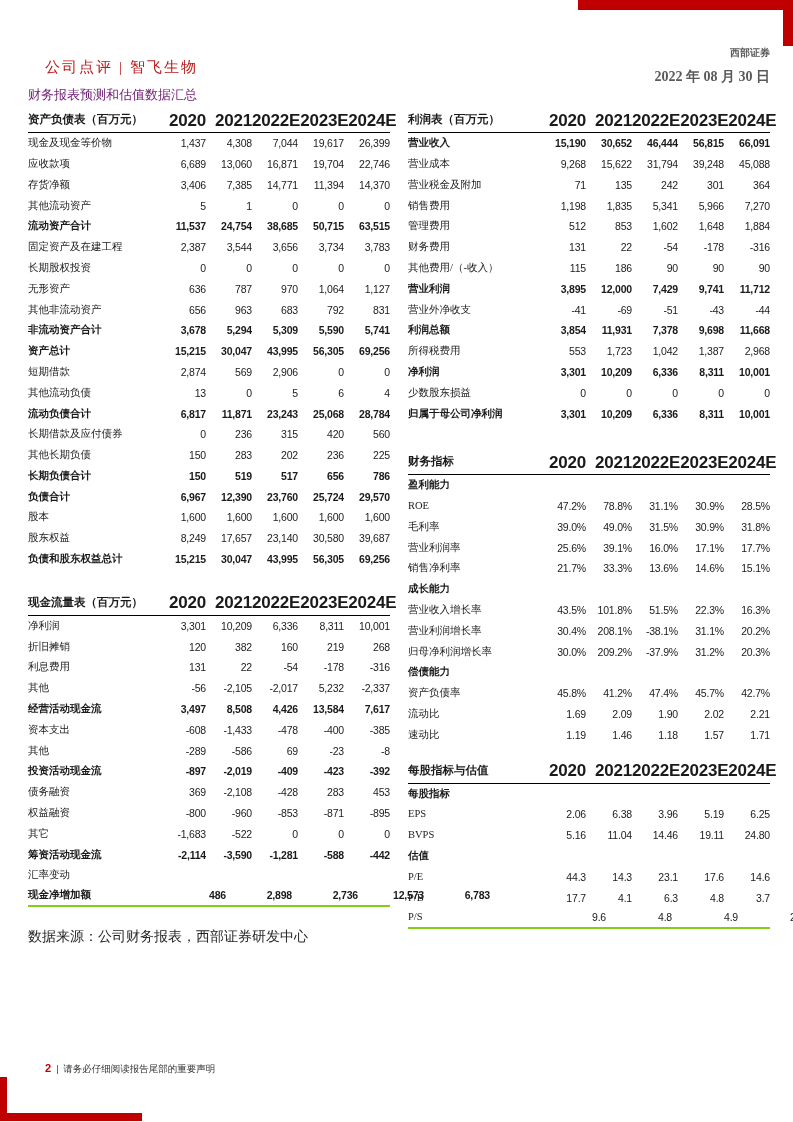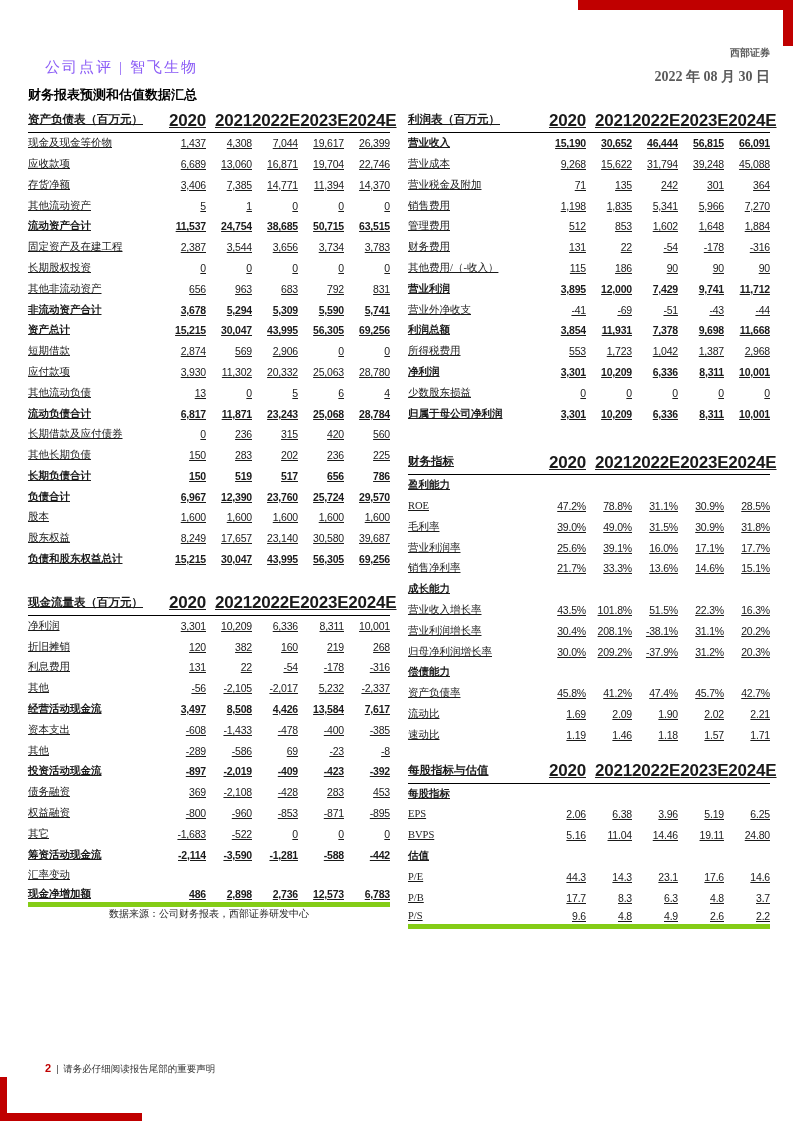--- a/index.html
+++ b/index.html
@@ -9,50 +9,50 @@
     background:#ffffff; overflow:hidden; color:#1a1a1a;
   }
   
   .corner { position:absolute; background:#c00000; }
   .tr-h { left:578px; top:0; width:215px; height:10px; }
   .tr-v { left:783px; top:0; width:10px; height:46px; }
   .bl-v { left:0; top:1077px; width:7px; height:44px; }
   .bl-h { left:0; top:1113px; width:142px; height:8px; }
 
   
-  .doc-head { position:absolute; left:45px; top:58px; font-size:15px; color:#8b5cf6; letter-spacing:2px; }
+  .doc-head { position:absolute; left:45px; top:58px; font-size:15px; color:#b91c1c; letter-spacing:2px; }
   .doc-head .sep { margin:0 6px; }
   .brand-box { position:absolute; right:23px; top:46px; text-align:right; color:#595959; font-weight:bold; }
   .brand-box .brand { font-size:10px; }
   .brand-box .date { font-size:14px; margin-top:8px; }
 
-  .sec-title { position:absolute; left:28px; top:86px; font-size:13px; font-weight:bold; color:#000000; }
+  .sec-title { position:absolute; left:28px; top:86px; font-size:13px; font-weight:normal; color:#701a75; }
 
   
   .col { position:absolute; top:108px; width:362px; }
   .col-left { left:28px; }
   .col-right { left:408px; }
 
-  .tbl { width:362px; font-size:11px;text-decoration:underline; }
+  .tbl { width:362px; font-size:11px; }
   .tr { display:flex; align-items:center; height:20.8px; }
   .tr .td { line-height:1; }
   .td.label { flex:0 0 132px; text-align:left; font-size:10.5px; }
   .td.num { flex:0 0 46px; text-align:right; font-family:"Liberation Sans", sans-serif; font-size:10.5px; letter-spacing:-0.2px; }
   .tr.head { height:25px; border-bottom:1.6px solid #000; }
   .tr.head .td { font-weight:bold; }
   .tr.head .label { font-size:11.5px; }
   .tr.head .num { font-size:17px; }
   .tr.b .td { font-weight:bold; }
-  .tbl.endline .tr:last-child { border-bottom:5px solid #84cc16; }
+  .tbl.endline .tr:last-child { border-bottom:2px solid #84cc16;gap:20px; }
 
   .gap-l { height:21px; }
   .gap-r1 { height:26px; }
   .gap-r2 { height:13px; }
 
-  .source-note { margin-top:0; font-size:10px; color:#262626;text-align:center; }
+  .source-note { margin-top:21px; font-size:14px; color:#262626; }
 
   .page-foot { position:absolute; left:45px; top:1062px; font-size:10px; color:#333; }
   .page-foot .pn { color:#c00000; font-weight:bold; font-family:"Liberation Sans", sans-serif; font-size:11px; }
   .page-foot .sep { margin:0 5px; color:#333; font-weight:bold; }
   .page-foot .disc { font-size:9.5px; }
 </style>
 </head>
 <body>
 
 <div class="page">
@@ -132,20 +132,28 @@
         </div>
         <div class="tr">
           <div class="td label">长期股权投资</div>
           <div class="td num">0</div>
           <div class="td num">0</div>
           <div class="td num">0</div>
           <div class="td num">0</div>
           <div class="td num">0</div>
         </div>
         <div class="tr">
+          <div class="td label">无形资产</div>
+          <div class="td num">636</div>
+          <div class="td num">787</div>
+          <div class="td num">970</div>
+          <div class="td num">1,064</div>
+          <div class="td num">1,127</div>
+        </div>
+        <div class="tr">
           <div class="td label">其他非流动资产</div>
           <div class="td num">656</div>
           <div class="td num">963</div>
           <div class="td num">683</div>
           <div class="td num">792</div>
           <div class="td num">831</div>
         </div>
         <div class="tr b">
           <div class="td label">非流动资产合计</div>
           <div class="td num">3,678</div>
@@ -162,28 +170,20 @@
           <div class="td num">56,305</div>
           <div class="td num">69,256</div>
         </div>
         <div class="tr">
           <div class="td label">短期借款</div>
           <div class="td num">2,874</div>
           <div class="td num">569</div>
           <div class="td num">2,906</div>
           <div class="td num">0</div>
           <div class="td num">0</div>
-        </div>
-        <div class="tr">
-          <div class="td label">应付款项</div>
-          <div class="td num">3,930</div>
-          <div class="td num">11,302</div>
-          <div class="td num">20,332</div>
-          <div class="td num">25,063</div>
-          <div class="td num">28,780</div>
         </div>
         <div class="tr">
           <div class="td label">其他流动负债</div>
           <div class="td num">13</div>
           <div class="td num">0</div>
           <div class="td num">5</div>
           <div class="td num">6</div>
           <div class="td num">4</div>
         </div>
         <div class="tr b">
@@ -661,21 +661,21 @@
           <div class="td label">P/E</div>
           <div class="td num">44.3</div>
           <div class="td num">14.3</div>
           <div class="td num">23.1</div>
           <div class="td num">17.6</div>
           <div class="td num">14.6</div>
         </div>
         <div class="tr">
           <div class="td label">P/B</div>
           <div class="td num">17.7</div>
-          <div class="td num">8.3</div>
+          <div class="td num">4.1</div>
           <div class="td num">6.3</div>
           <div class="td num">4.8</div>
           <div class="td num">3.7</div>
         </div>
         <div class="tr">
           <div class="td label">P/S</div>
           <div class="td num">9.6</div>
           <div class="td num">4.8</div>
           <div class="td num">4.9</div>
           <div class="td num">2.6</div>

